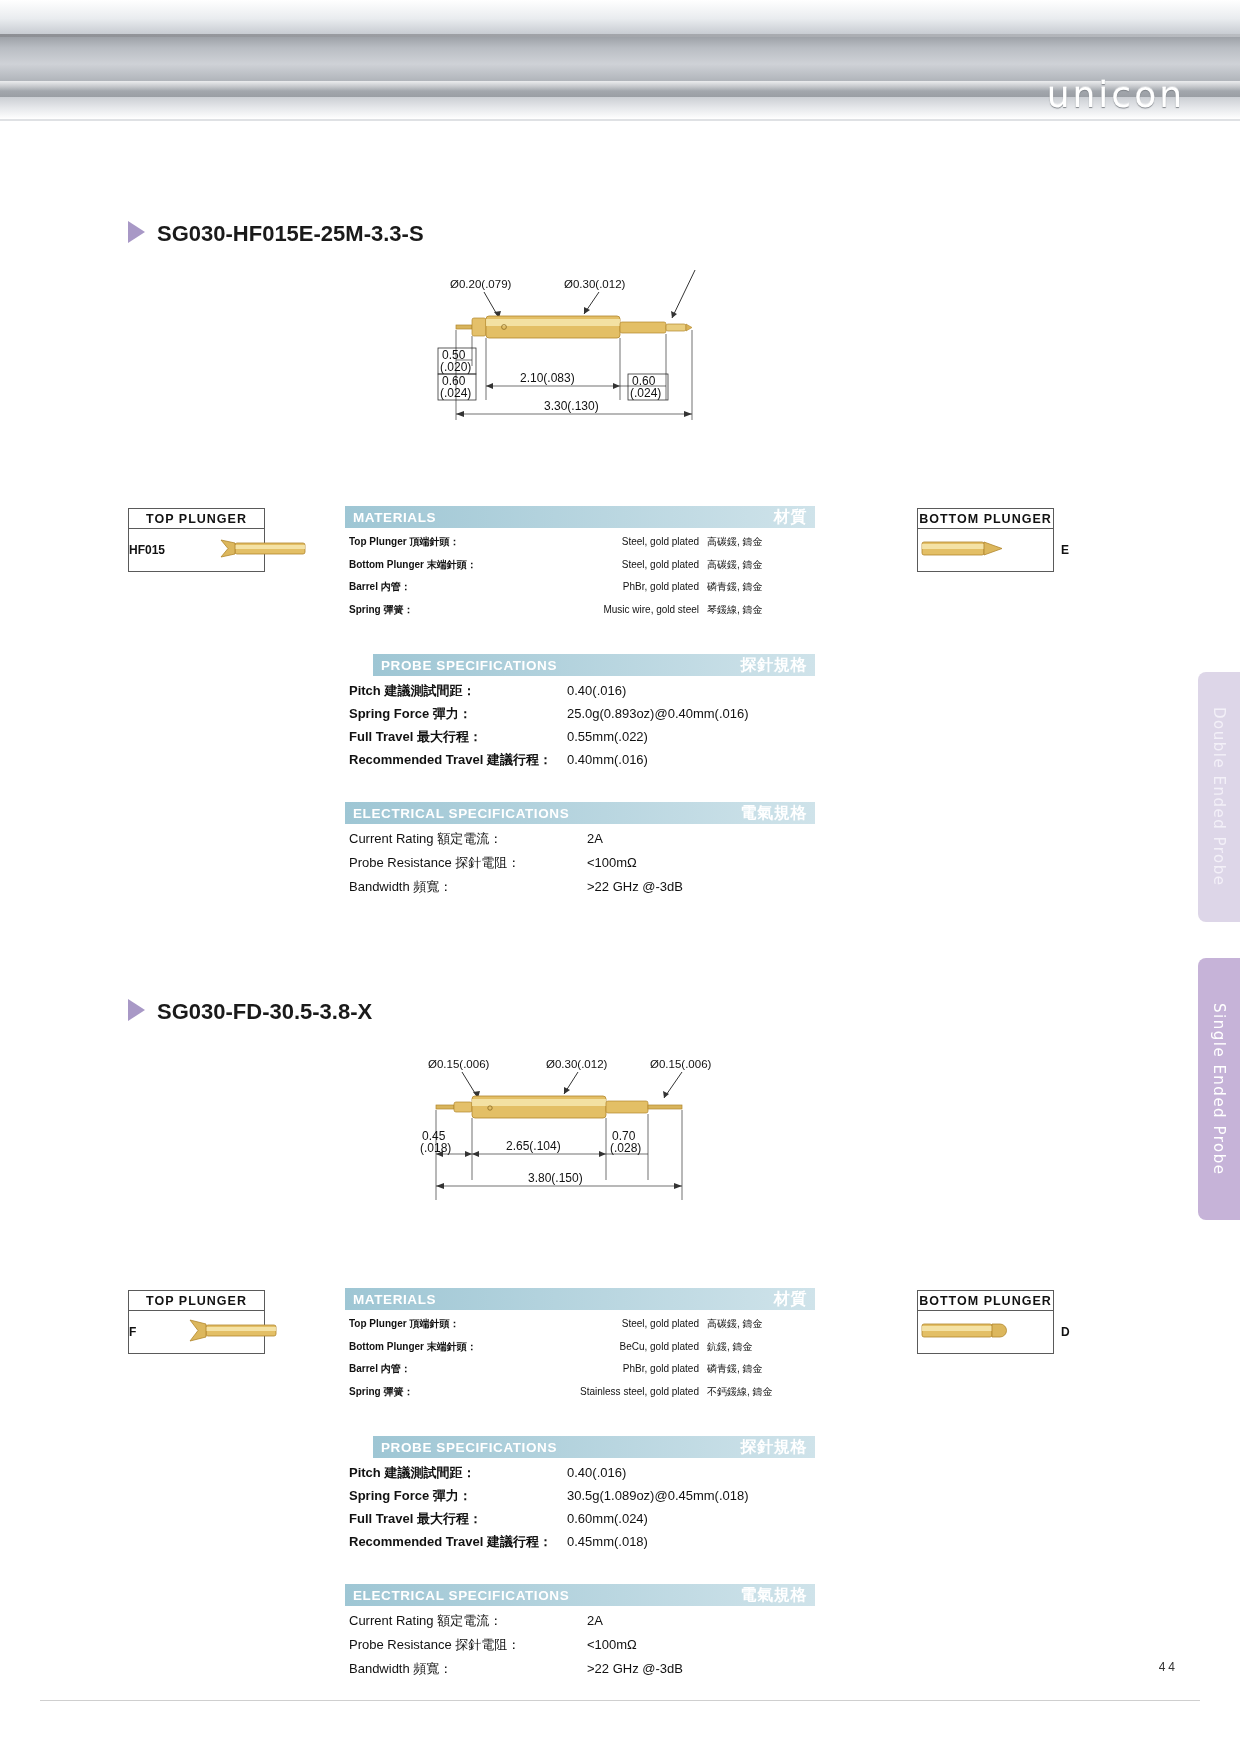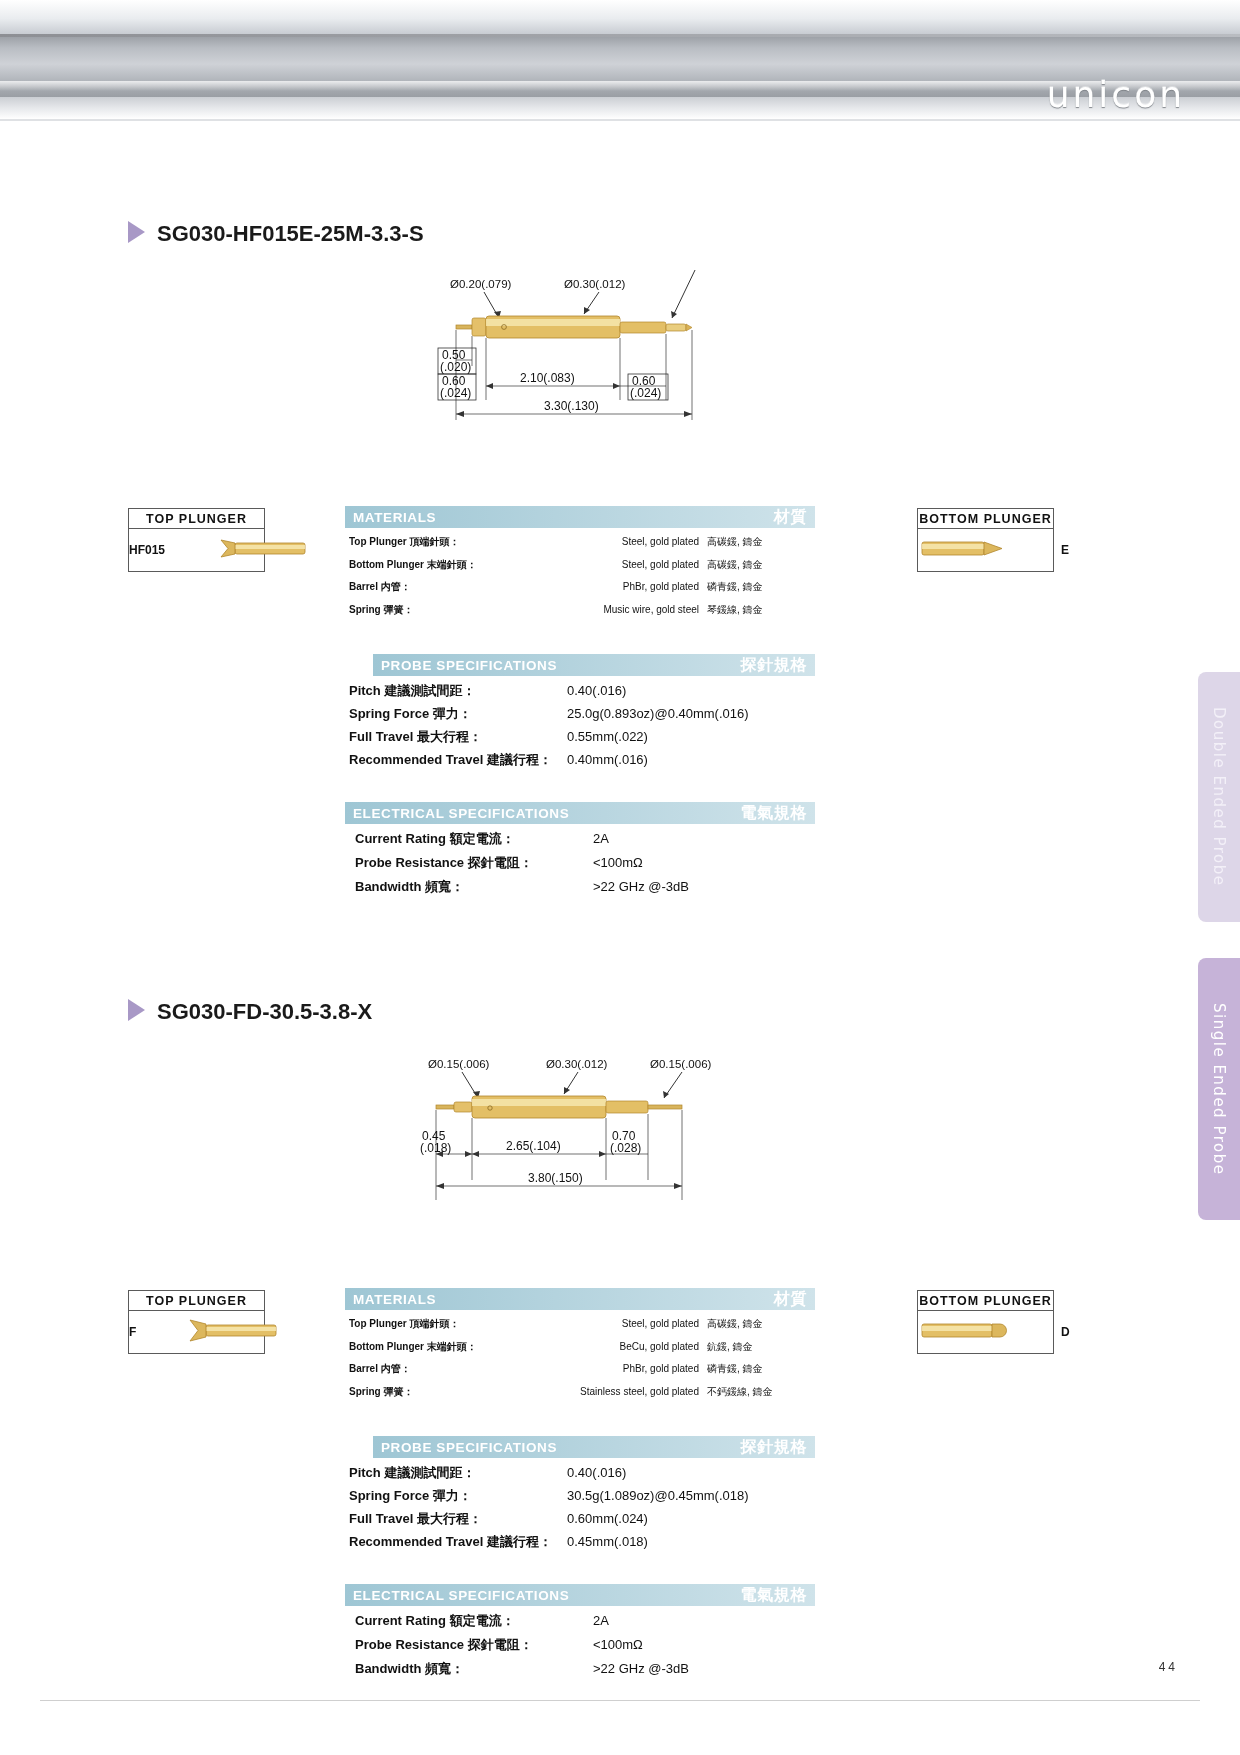--- a/index.html
+++ b/index.html
@@ -101,21 +101,21 @@
   .mat-row { display:flex; font-size:10px; line-height:22.5px; color:#111; }
   .mat-row .k { font-weight:bold; padding-left:4px; width:180px; white-space:nowrap; }
   .mat-row .en { flex:1; text-align:right; padding-right:8px; white-space:nowrap; }
   .mat-row .cn { width:108px; white-space:nowrap; }
 
   .ps-row { display:flex; font-size:13px; line-height:23px; color:#111; }
   .ps-row .k { font-weight:bold; padding-left:4px; width:222px; white-space:nowrap; }
   .ps-row .v { white-space:nowrap; }
 
   .es-row { display:flex; font-size:13px; line-height:24px; color:#111; }
-  .es-row .k { font-weight:bold; padding-left:4px; width:242px; white-space:nowrap;margin-left:6px; }
+  .es-row .k { font-weight:normal; padding-left:4px; width:242px; white-space:nowrap; }
   .es-row .v { white-space:nowrap; }
 
   
   .drawing { position:absolute; }
   .dim { font-size:11.5px; fill:#111; font-family:"Liberation Sans", sans-serif; }
   .dimbox { font-size:12px; fill:#111; font-family:"Liberation Sans", sans-serif; }
 
   
   .footer-rule { position:absolute; left:40px; top:1700px; width:1160px; height:1px; background:#cfcfcf; }
   .page-no { position:absolute; right:62px; top:1660px; font-size:12px; color:#333; letter-spacing:3px; }

